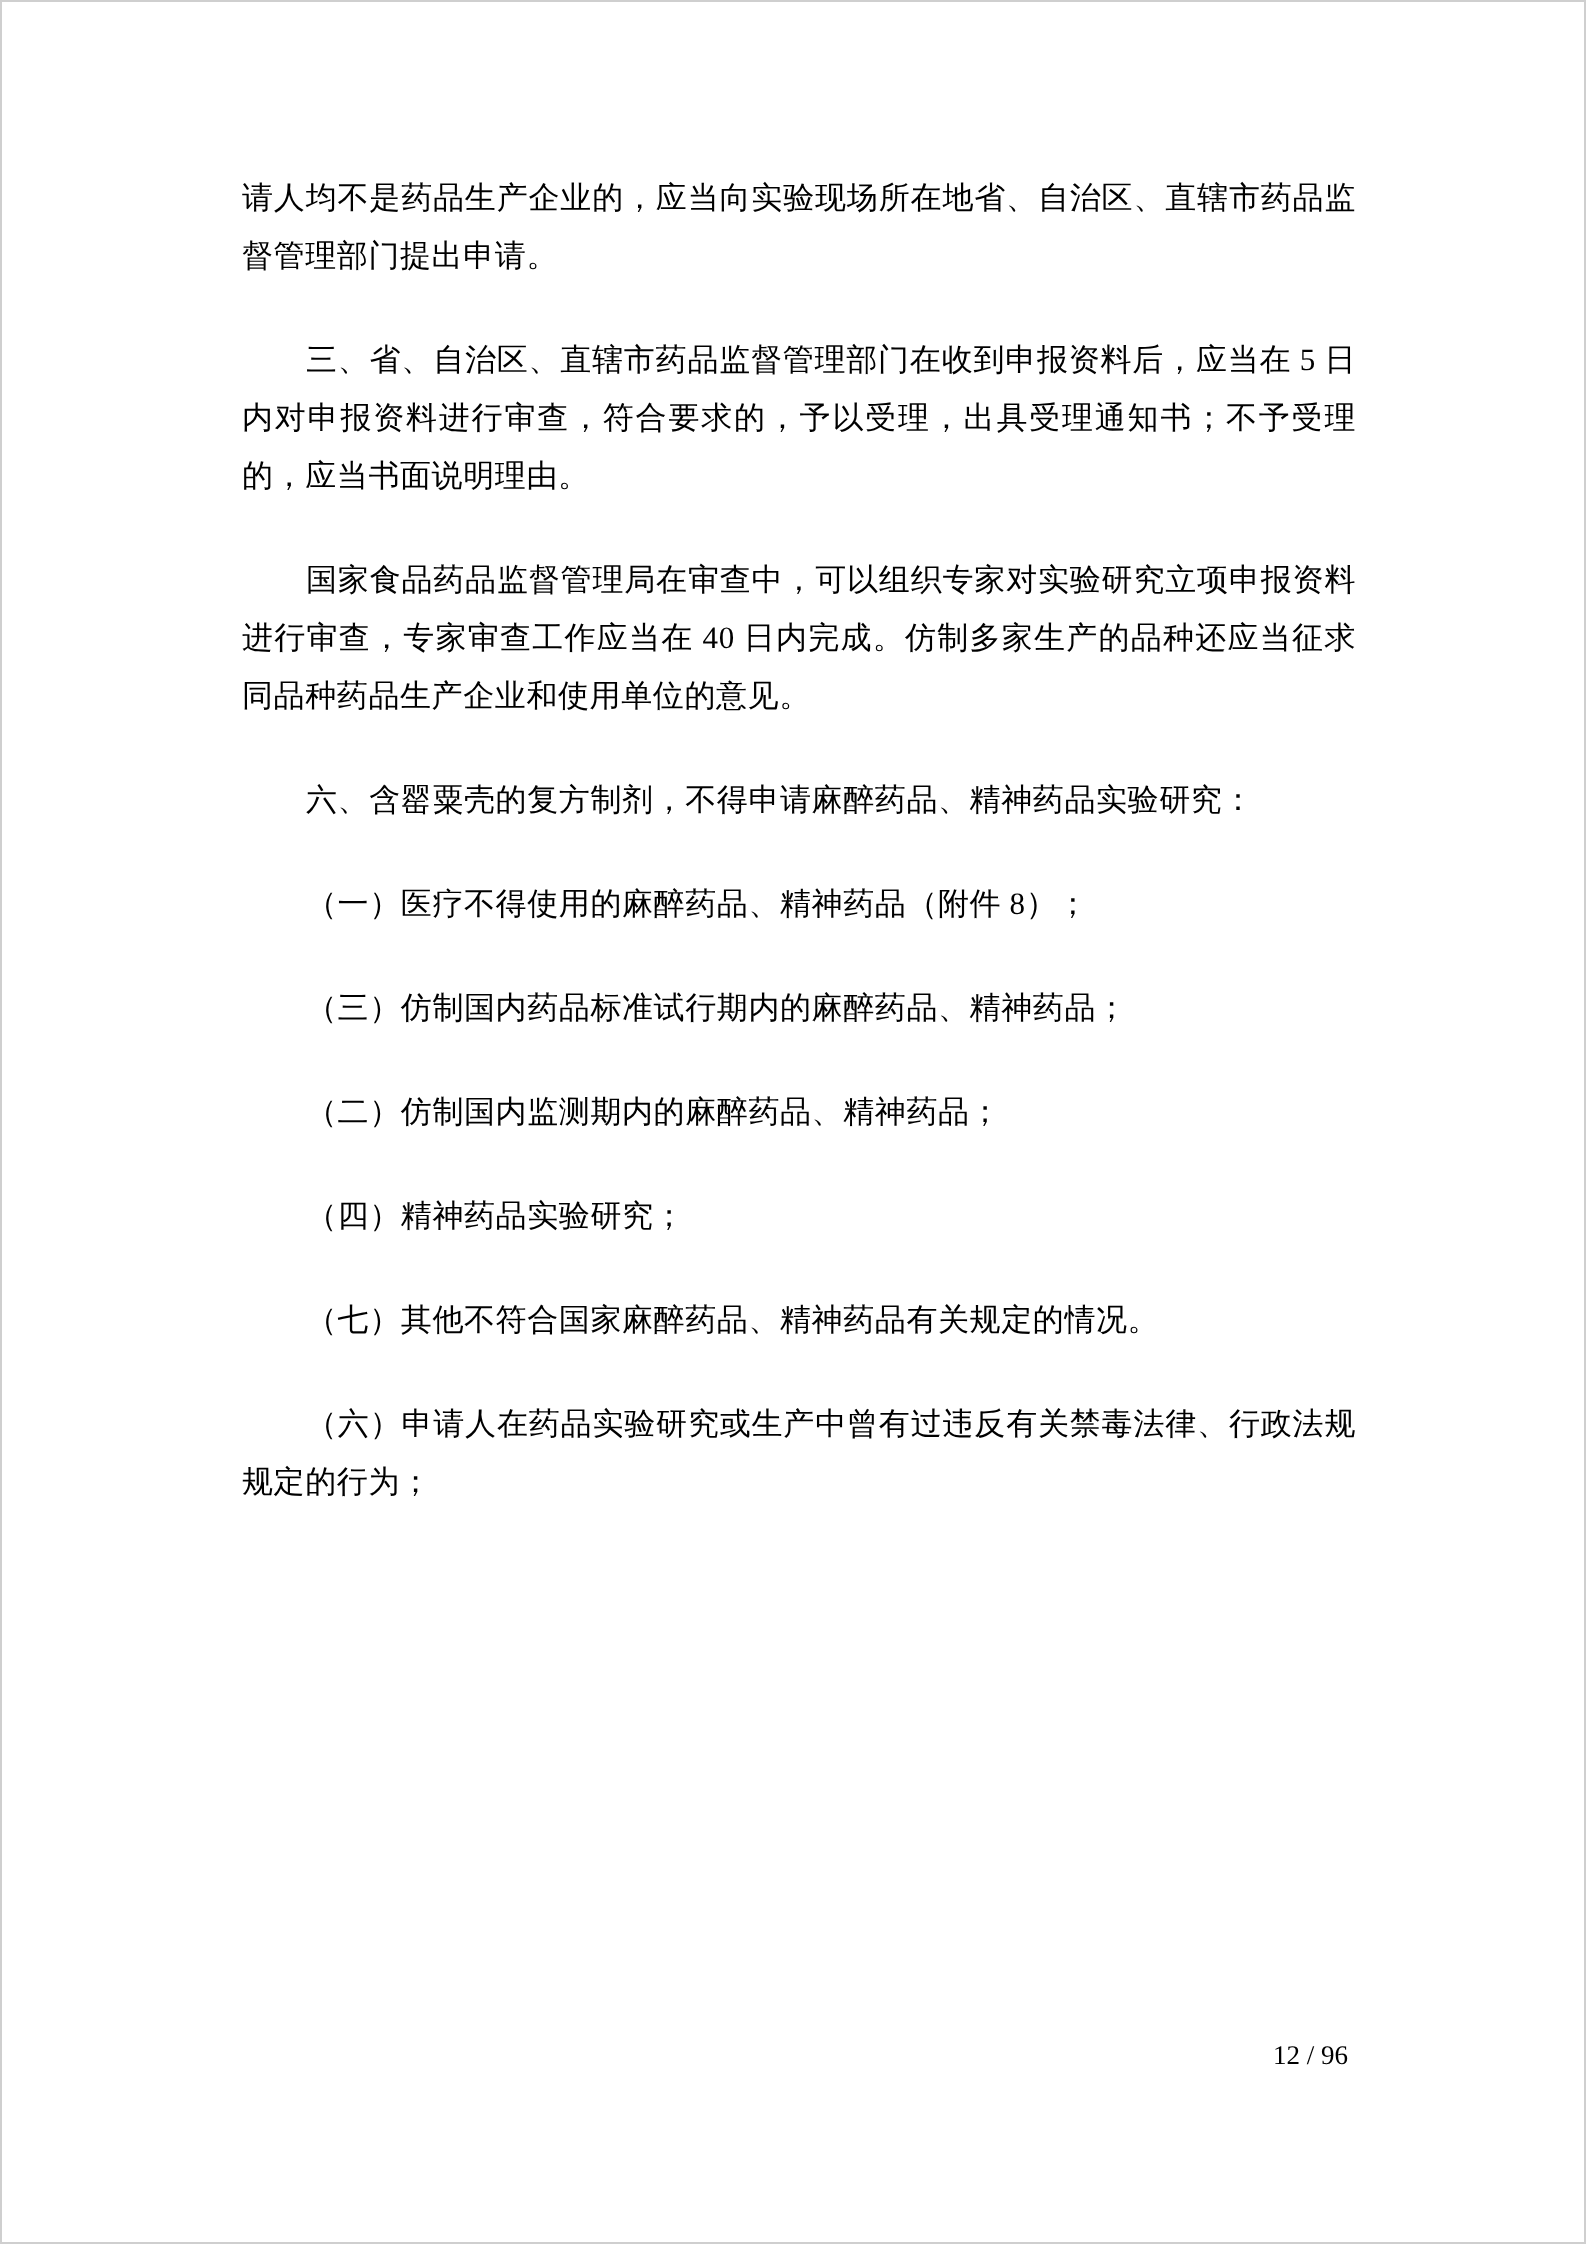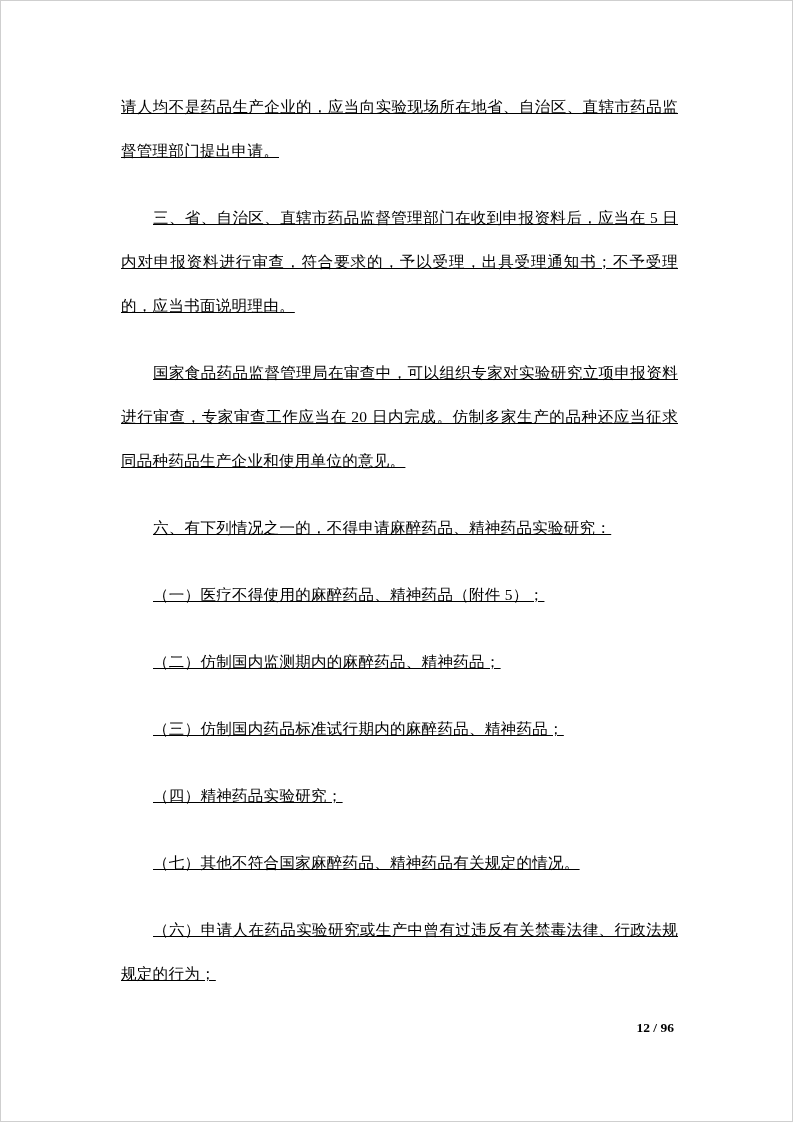--- a/index.html
+++ b/index.html
@@ -20,49 +20,48 @@
   }
   .content {
     position: absolute;
     top: 84px;
     left: 120px;
     width: 557px;
   }
   p.para {
     margin: 0 0 12px 0;
     font-size: 15.5px;
-    line-height: 44px;
+    line-height: 29px;
     text-align: justify;
     letter-spacing: 0.3px;
     word-break: break-all;
-    text-decoration: underline;
   }
   p.para.indent {
     text-indent: 32px;
     margin-top: 23px;
   }
   .footer {
     position: absolute;
     top: 1018px;
     right: 118px;
     font-size: 13.5px;
-    font-weight: bold;
+    font-weight: normal;
     line-height: 18px;
   }
 </style>
 </head>
 <body>
 
 <div class="page">
   <div class="content">
     <p class="para">请人均不是药品生产企业的，应当向实验现场所在地省、自治区、直辖市药品监督管理部门提出申请。</p>
     <p class="para indent">三、省、自治区、直辖市药品监督管理部门在收到申报资料后，应当在 5 日内对申报资料进行审查，符合要求的，予以受理，出具受理通知书；不予受理的，应当书面说明理由。</p>
-    <p class="para indent">国家食品药品监督管理局在审查中，可以组织专家对实验研究立项申报资料进行审查，专家审查工作应当在 20 日内完成。仿制多家生产的品种还应当征求同品种药品生产企业和使用单位的意见。</p>
-    <p class="para indent">六、有下列情况之一的，不得申请麻醉药品、精神药品实验研究：</p>
-    <p class="para indent">（一）医疗不得使用的麻醉药品、精神药品（附件 5）；</p>
+    <p class="para indent">国家食品药品监督管理局在审查中，可以组织专家对实验研究立项申报资料进行审查，专家审查工作应当在 40 日内完成。仿制多家生产的品种还应当征求同品种药品生产企业和使用单位的意见。</p>
+    <p class="para indent">六、含罂粟壳的复方制剂，不得申请麻醉药品、精神药品实验研究：</p>
+    <p class="para indent">（一）医疗不得使用的麻醉药品、精神药品（附件 8）；</p>
+    <p class="para indent">（三）仿制国内药品标准试行期内的麻醉药品、精神药品；</p>
     <p class="para indent">（二）仿制国内监测期内的麻醉药品、精神药品；</p>
-    <p class="para indent">（三）仿制国内药品标准试行期内的麻醉药品、精神药品；</p>
     <p class="para indent">（四）精神药品实验研究；</p>
     <p class="para indent">（七）其他不符合国家麻醉药品、精神药品有关规定的情况。</p>
     <p class="para indent">（六）申请人在药品实验研究或生产中曾有过违反有关禁毒法律、行政法规规定的行为；</p>
   </div>
   <div class="footer">12 / 96</div>
 </div>
 
 </body></html>

